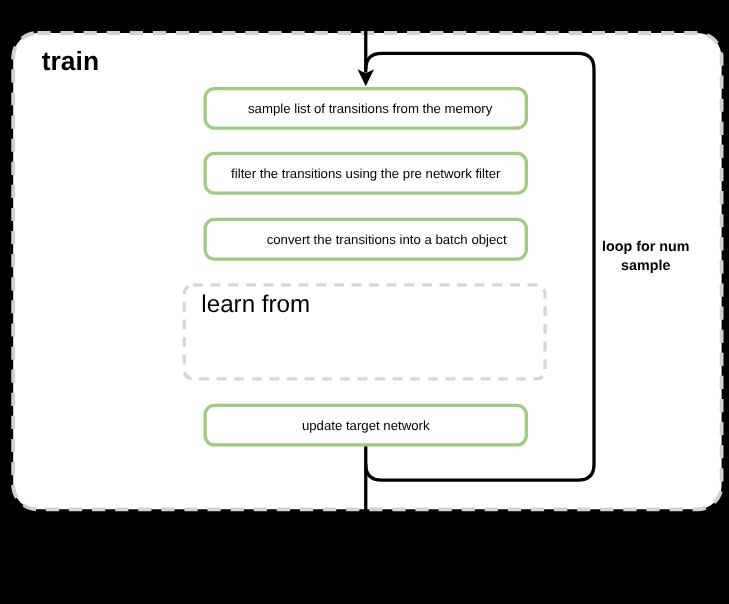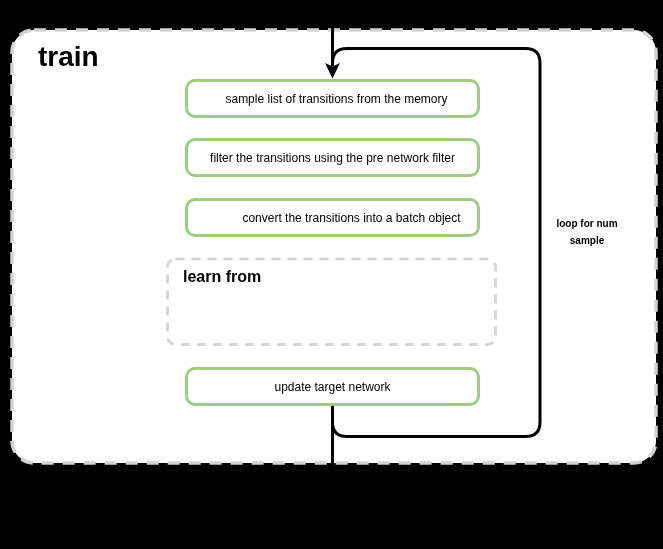--- a/index.html
+++ b/index.html
@@ -24,41 +24,41 @@
     fill: var(--surface, #fff);
     stroke: var(--dashed-border-light, #d7d7d7);
     stroke-width: 3;
     stroke-dasharray: 9 7;
   }
   .conn { stroke: var(--connector, #000); stroke-width: 3; fill: none; }
   .arrowhead { fill: var(--connector, #000); stroke: none; }
 
   .train-label {
     position: absolute; left: 38px; top: 46px;
-    font-size: 28px; font-weight: bold; line-height: 22px;
+    font-size: 24px; font-weight: bold; line-height: 22px;
   }
   .node {
     position: absolute; left: 185px; width: 295px; height: 39px;
     background: var(--surface, #fff);
     border: 3px solid var(--node-border, #9fcc7f);
     border-radius: 10px;
     display: flex; align-items: center; justify-content: center;
     font-size: 12px; text-align: center; padding: 0 6px;
   }
   .node-1 { top: 79px; padding-left: 14px; }
   .node-2 { top: 138px; }
   .node-3 { top: 198px; padding-left: 44px; }
   .node-4 { top: 367px; }
   .learn-label {
     position: absolute; left: 183px; top: 264px;
-    font-size: 16px; font-weight: bold; line-height: 26px;
+    font-size: 22px; font-weight: normal; line-height: 26px;
   }
   .loop-label {
     position: absolute; left: 537px; top: 215px; width: 100px;
-    text-align: center; font-size: 10px; font-weight: bold; line-height: 17px;
+    text-align: center; font-size: 13px; font-weight: bold; line-height: 17px;
   }
 </style>
 </head>
 <body>
 
 <div class="stage">
 
   <svg class="layer" width="663" height="549" viewBox="0 0 663 549">
 
     <rect class="train-rect" x="12" y="30" width="644" height="433" rx="22"></rect>

